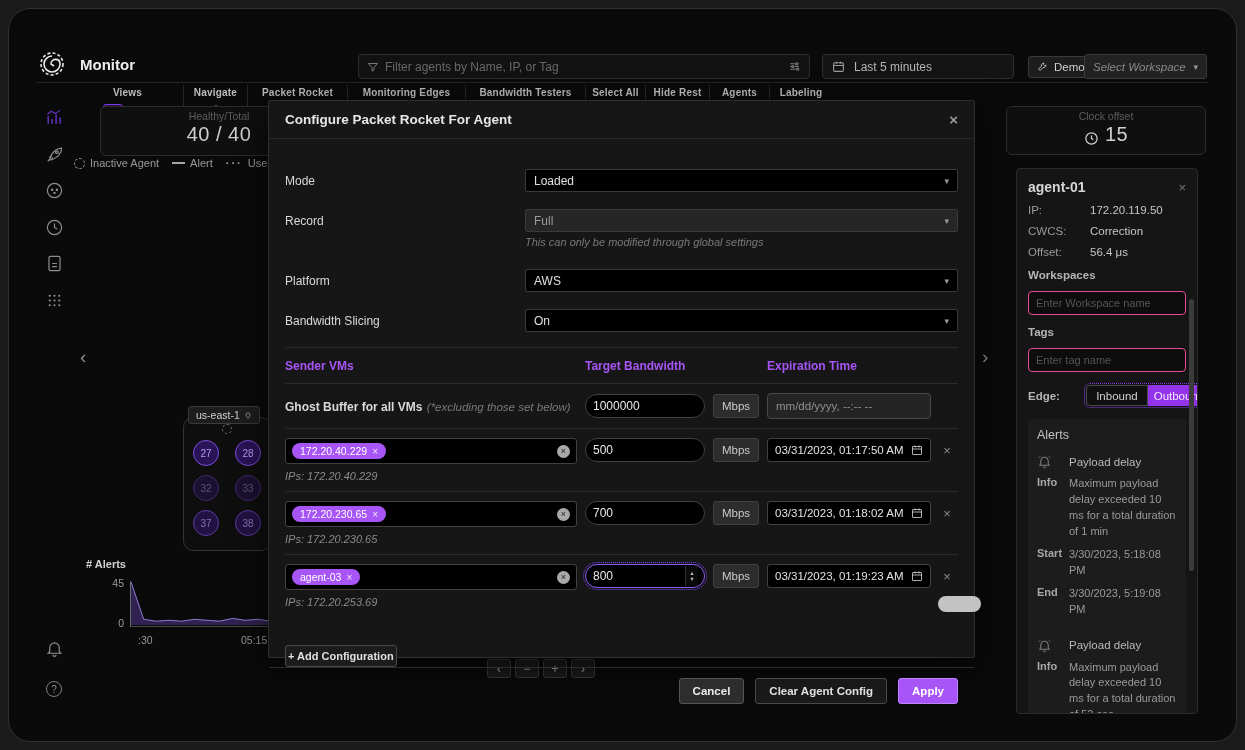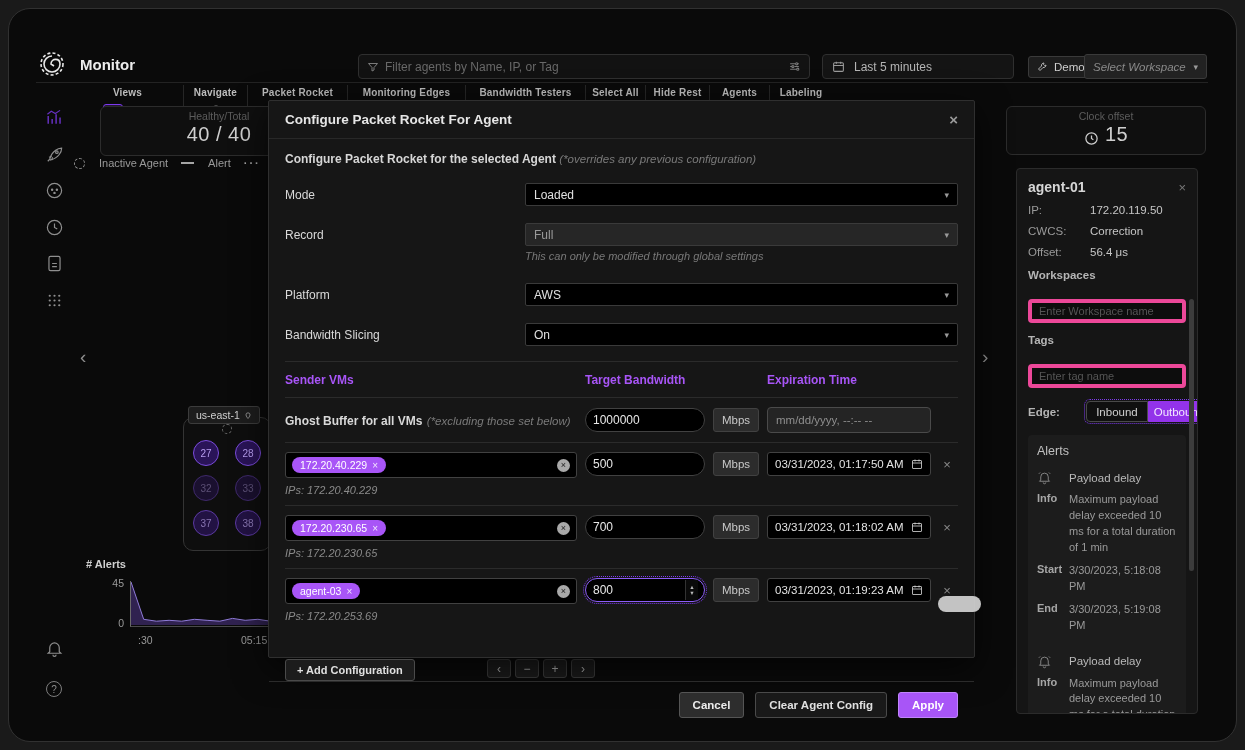--- a/index.html
+++ b/index.html
@@ -45,21 +45,21 @@
   
   .statcard { background:#0f0f0f; border:1px solid #2c2c2c; border-radius:6px; text-align:center; padding-top:3px; }
   .statcard .slabel { font-size:10.5px; color:#5c5c5c; }
   .statcard .sval { font-size:20px; color:#cfcfcf; letter-spacing:.5px; margin-top:1px; }
   .healthy { left:100px; top:106px; width:238px; height:50px; }
   .clockoff { left:1006px; top:106px; width:200px; height:49px; }
   .clock-row { display:flex; align-items:flex-end; justify-content:center; gap:6px; }
 
   
   .legend { left:74px; top:157px; display:flex; gap:13px; align-items:center; font-size:11px; color:#9a9a9a; }
-  .leg-item { display:flex; align-items:center; gap:14px; }
+  .leg-item { display:flex; align-items:center; gap:5px; }
   .dash-circle { width:11px; height:11px; border:1px dashed #8a8a8a; border-radius:50%; }
   .solid-dash { width:13px; height:0; border-top:2px solid #a5a5a5; }
   .dot-dash { letter-spacing:2px; color:#a5a5a5; font-weight:bold; }
 
   
   .chev { color:#8f8f8f; font-size:19px; }
   .region-box { left:183px; top:417px; width:88px; height:134px; border:1px solid #343434; border-radius:10px; background:#0e0e0e; }
   .region-label { left:188px; top:406px; background:#1d1d1d; border:1px solid #3c3c3c; border-radius:3px; padding:2px 7px; font-size:10.5px; color:#cfcfcf; display:flex; gap:4px; align-items:center; z-index:3; }
   .region-minidot { left:222px; top:424px; width:10px; height:10px; border:1px dashed #6a6a6a; border-radius:50%; }
   .nodes { position:absolute; left:9px; top:22px; display:grid; grid-template-columns:28px 28px; grid-auto-rows:28px; column-gap:14px; row-gap:7px; }
@@ -80,21 +80,21 @@
 
   
   .panel { left:1016px; top:168px; width:182px; height:546px; background:#151515; border:1px solid #2b2b2b; border-radius:4px; padding:10px 11px; z-index:5; overflow:hidden; }
   .panel-title-row { display:flex; align-items:center; }
   .panel-title { font-size:14px; font-weight:bold; color:#d6d6d6; }
   .panel-close { margin-left:auto; color:#777; font-size:13px; }
   .det-row { display:flex; margin-top:9px; font-size:11.5px; }
   .det-label { width:62px; color:#9a9a9a; }
   .det-val { color:#c6c6c6; }
   .sec-label { margin-top:11px; font-size:11.5px; font-weight:bold; color:#b5b5b5; }
-  .pinput { margin-top:18px; width:100%; height:24px; background:#0d0d0d; border:4px solid #ec4899; border-radius:4px; color:#ccc; font-size:11px; padding:0 7px; font-family:"Liberation Sans",sans-serif; }
+  .pinput { margin-top:10px; width:100%; height:24px; background:#0d0d0d; border:1px solid #ec4899; border-radius:4px; color:#ccc; font-size:11px; padding:0 7px; font-family:"Liberation Sans",sans-serif; }
   .pinput::placeholder { color:#555; }
   .edge-row { margin-top:13px; display:flex; align-items:center; font-size:11.5px; }
   .edge-label { color:#b5b5b5; font-weight:bold; }
   .toggle { margin-left:26px; display:flex; outline:1px dotted #7c3aed; outline-offset:1px; border-radius:4px; }
   .tog-in { width:62px; height:21px; background:#101010; border:1px solid #4a4a4a; border-radius:4px 0 0 4px; color:#cfcfcf; display:flex; align-items:center; justify-content:center; }
   .tog-out { width:62px; height:21px; background:#9333ea; border:1px solid #9333ea; border-radius:0 4px 4px 0; color:#f3e8ff; display:flex; align-items:center; justify-content:center; }
   .alerts-card { margin-top:13px; background:#1c1c1c; border-radius:4px; padding:9px 9px 12px; }
   .alerts-title { font-size:12.5px; color:#c0c0c0; }
   .alert-entry { margin-top:12px; display:grid; grid-template-columns:32px 1fr; row-gap:7px; font-size:11px; }
   .alert-entry .aname { color:#b9b9b9; font-size:11.5px; align-self:center; }
@@ -131,21 +131,21 @@
   .datefield { height:24px; background:#000; border:1px solid #414141; border-radius:3px; display:flex; align-items:center; padding:0 7px; font-size:11.5px; color:#e3e3e3; gap:4px; }
   .datefield svg { margin-left:auto; width:12px; height:12px; stroke:#dcdcdc; fill:none; stroke-width:1.6; }
   .tag-select { height:26px; background:#000; border:1px solid #414141; border-radius:3px; display:flex; align-items:center; padding:0 6px; }
   .pill { background:#a855f7; border-radius:10px; padding:2px 8px; font-size:10.5px; color:#fff; display:flex; align-items:center; gap:5px; }
   .pill .px { opacity:.85; font-size:10px; }
   .clear-circ { margin-left:auto; width:13px; height:13px; border-radius:50%; background:#a9a9a9; color:#222; font-size:9px; display:flex; align-items:center; justify-content:center; }
   .ips { margin-top:6px; font-size:11px; font-style:italic; color:#8a8a8a; }
   .row-x { color:#8a8a8a; font-size:13px; text-align:center; align-self:start; margin-top:5px; }
   .spin { width:13px; height:20px; margin-left:-20px; display:flex; flex-direction:column; align-items:center; justify-content:center; color:#bbb; font-size:5.5px; line-height:6px; background:#0a0a0a; border-left:1px solid #333; }
   .bw-wrap { display:flex; align-items:center; }
-  .addcfg { margin-top:28px; align-self:flex-start; background:#1c1c1c; border:1px solid #4a4a4a; border-radius:3px; padding:4px 11px; font-size:11px; font-weight:bold; color:#e0e0e0; }
+  .addcfg { margin-top:28px; align-self:flex-start; background:#1c1c1c; border:1px solid #4a4a4a; border-radius:3px; padding:4px 2px; font-size:11px; font-weight:bold; color:#e0e0e0; }
   .m-footer { margin-top:auto; border-top:1px solid #2b2b2b; padding:10px 16px 12px; display:flex; justify-content:flex-end; gap:11px; }
   .btn { border-radius:3px; font-size:11.5px; font-weight:bold; padding:6px 13px; display:flex; align-items:center; }
   .btn-cancel { background:#2d2d2d; border:1px solid #555; color:#ececec; }
   .btn-clear  { background:#191919; border:1px solid #4a4a4a; color:#e0e0e0; }
   .btn-apply  { background:#a855f7; border:1px solid #c084fc; color:#fff; }
 
   .stray-bar { left:938px; top:596px; width:43px; height:16px; background:#d2d2d2; border-radius:8px; z-index:70; opacity:.92; }
 </style>
 </head>
 <body>
@@ -452,24 +452,20 @@
     </div>
     <div class="panel-scroll"></div>
   </div>
 
   <div class="abs modal">
     <div class="m-title">
       <span>Configure Packet Rocket For Agent</span>
       <span class="m-close">×</span>
     </div>
     <div class="m-body">
-      <div class="m-desc">
-        <b>Configure Packet Rocket for the selected Agent</b>
-        <span class="m-note-inline">(*overrides any previous configuration)</span>
-      </div>
 
       <div class="form-row">
         <span class="f-label">Mode</span>
         <div class="sel">
           <span>Loaded</span>
           <span class="caret">▾</span>
         </div>
       </div>
 
       <div class="form-row">

